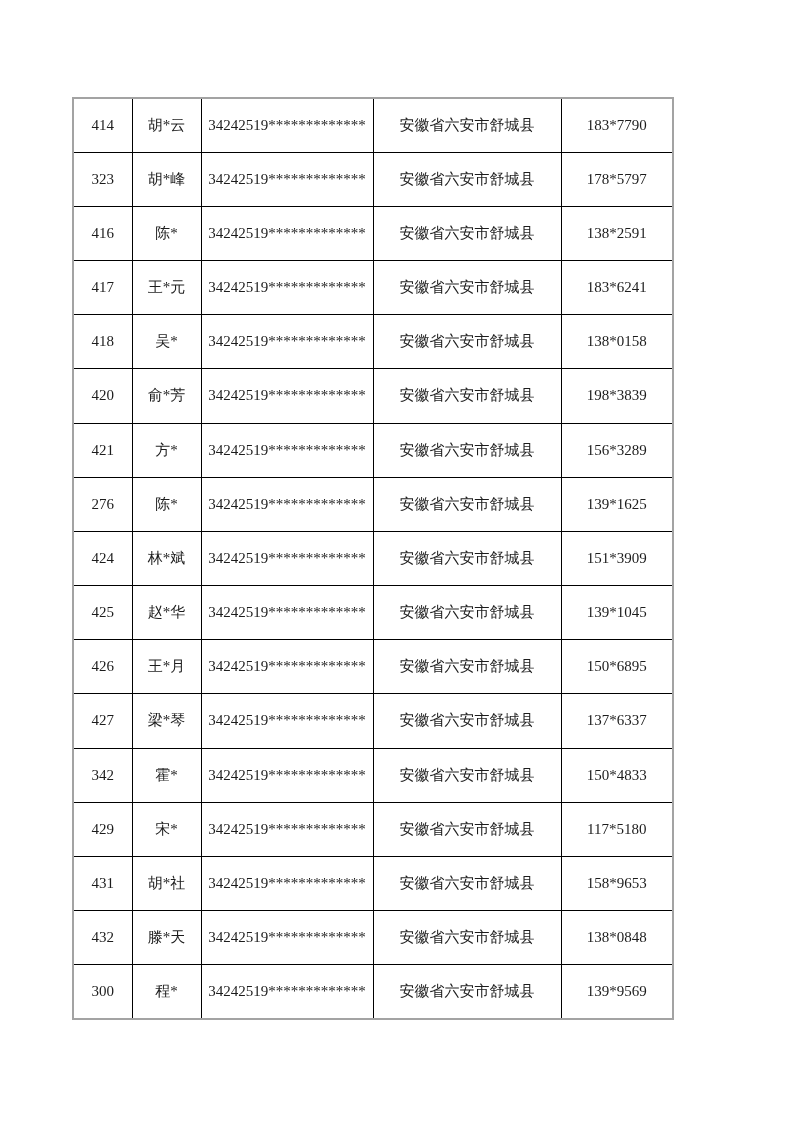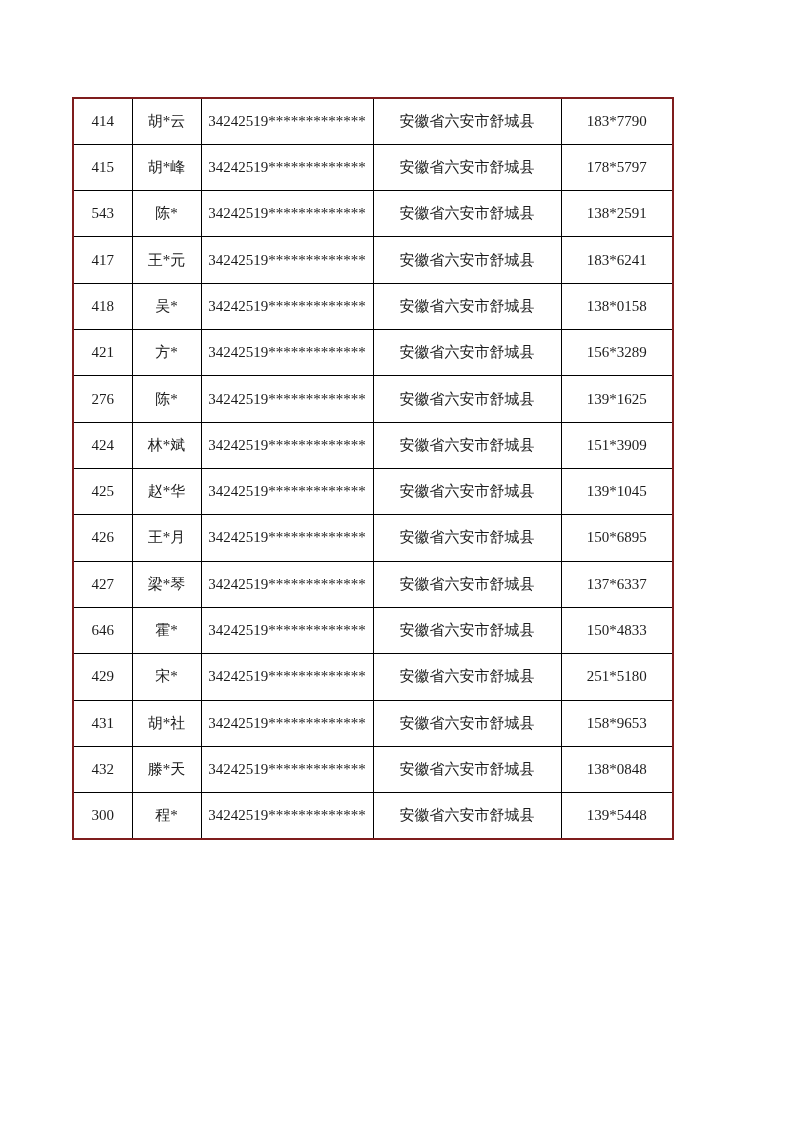--- a/index.html
+++ b/index.html
@@ -14,24 +14,24 @@
     background: #ffffff;
     overflow: hidden;
     font-family: "Liberation Serif", "DejaVu Serif", serif;
     color: #1c1c1c;
   }
   table.roster {
     position: absolute;
     left: 72px;
     top: 97px;
     width: 600px;
-    height: 743px;
+    height: 923px;
     border-collapse: collapse;
     table-layout: fixed;
-    border: 2px solid #7f1d1d;
+    border: 2px solid #a3a3a3;
   }
   table.roster td {
     border: 1px solid #000000;
     text-align: center;
     vertical-align: middle;
     font-size: 15px;
     line-height: 1;
     padding: 0;
     white-space: nowrap;
     overflow: hidden;
@@ -59,46 +59,53 @@
     </colgroup>
     <tbody>
         <tr>
           <td>414</td>
           <td>胡*云</td>
           <td>34242519*************</td>
           <td>安徽省六安市舒城县</td>
           <td>183*7790</td>
         </tr>
         <tr>
-          <td>415</td>
+          <td>323</td>
           <td>胡*峰</td>
           <td>34242519*************</td>
           <td>安徽省六安市舒城县</td>
           <td>178*5797</td>
         </tr>
         <tr>
-          <td>543</td>
+          <td>416</td>
           <td>陈*</td>
           <td>34242519*************</td>
           <td>安徽省六安市舒城县</td>
           <td>138*2591</td>
         </tr>
         <tr>
           <td>417</td>
           <td>王*元</td>
           <td>34242519*************</td>
           <td>安徽省六安市舒城县</td>
           <td>183*6241</td>
         </tr>
         <tr>
           <td>418</td>
           <td>吴*</td>
           <td>34242519*************</td>
           <td>安徽省六安市舒城县</td>
           <td>138*0158</td>
+        </tr>
+        <tr>
+          <td>420</td>
+          <td>俞*芳</td>
+          <td>34242519*************</td>
+          <td>安徽省六安市舒城县</td>
+          <td>198*3839</td>
         </tr>
         <tr>
           <td>421</td>
           <td>方*</td>
           <td>34242519*************</td>
           <td>安徽省六安市舒城县</td>
           <td>156*3289</td>
         </tr>
         <tr>
           <td>276</td>
@@ -129,49 +136,49 @@
           <td>150*6895</td>
         </tr>
         <tr>
           <td>427</td>
           <td>梁*琴</td>
           <td>34242519*************</td>
           <td>安徽省六安市舒城县</td>
           <td>137*6337</td>
         </tr>
         <tr>
-          <td>646</td>
+          <td>342</td>
           <td>霍*</td>
           <td>34242519*************</td>
           <td>安徽省六安市舒城县</td>
           <td>150*4833</td>
         </tr>
         <tr>
           <td>429</td>
           <td>宋*</td>
           <td>34242519*************</td>
           <td>安徽省六安市舒城县</td>
-          <td>251*5180</td>
+          <td>117*5180</td>
         </tr>
         <tr>
           <td>431</td>
           <td>胡*社</td>
           <td>34242519*************</td>
           <td>安徽省六安市舒城县</td>
           <td>158*9653</td>
         </tr>
         <tr>
           <td>432</td>
           <td>滕*天</td>
           <td>34242519*************</td>
           <td>安徽省六安市舒城县</td>
           <td>138*0848</td>
         </tr>
         <tr>
           <td>300</td>
           <td>程*</td>
           <td>34242519*************</td>
           <td>安徽省六安市舒城县</td>
-          <td>139*5448</td>
+          <td>139*9569</td>
         </tr>
       </tbody>
   </table>
 </div>
 
 </body></html>

